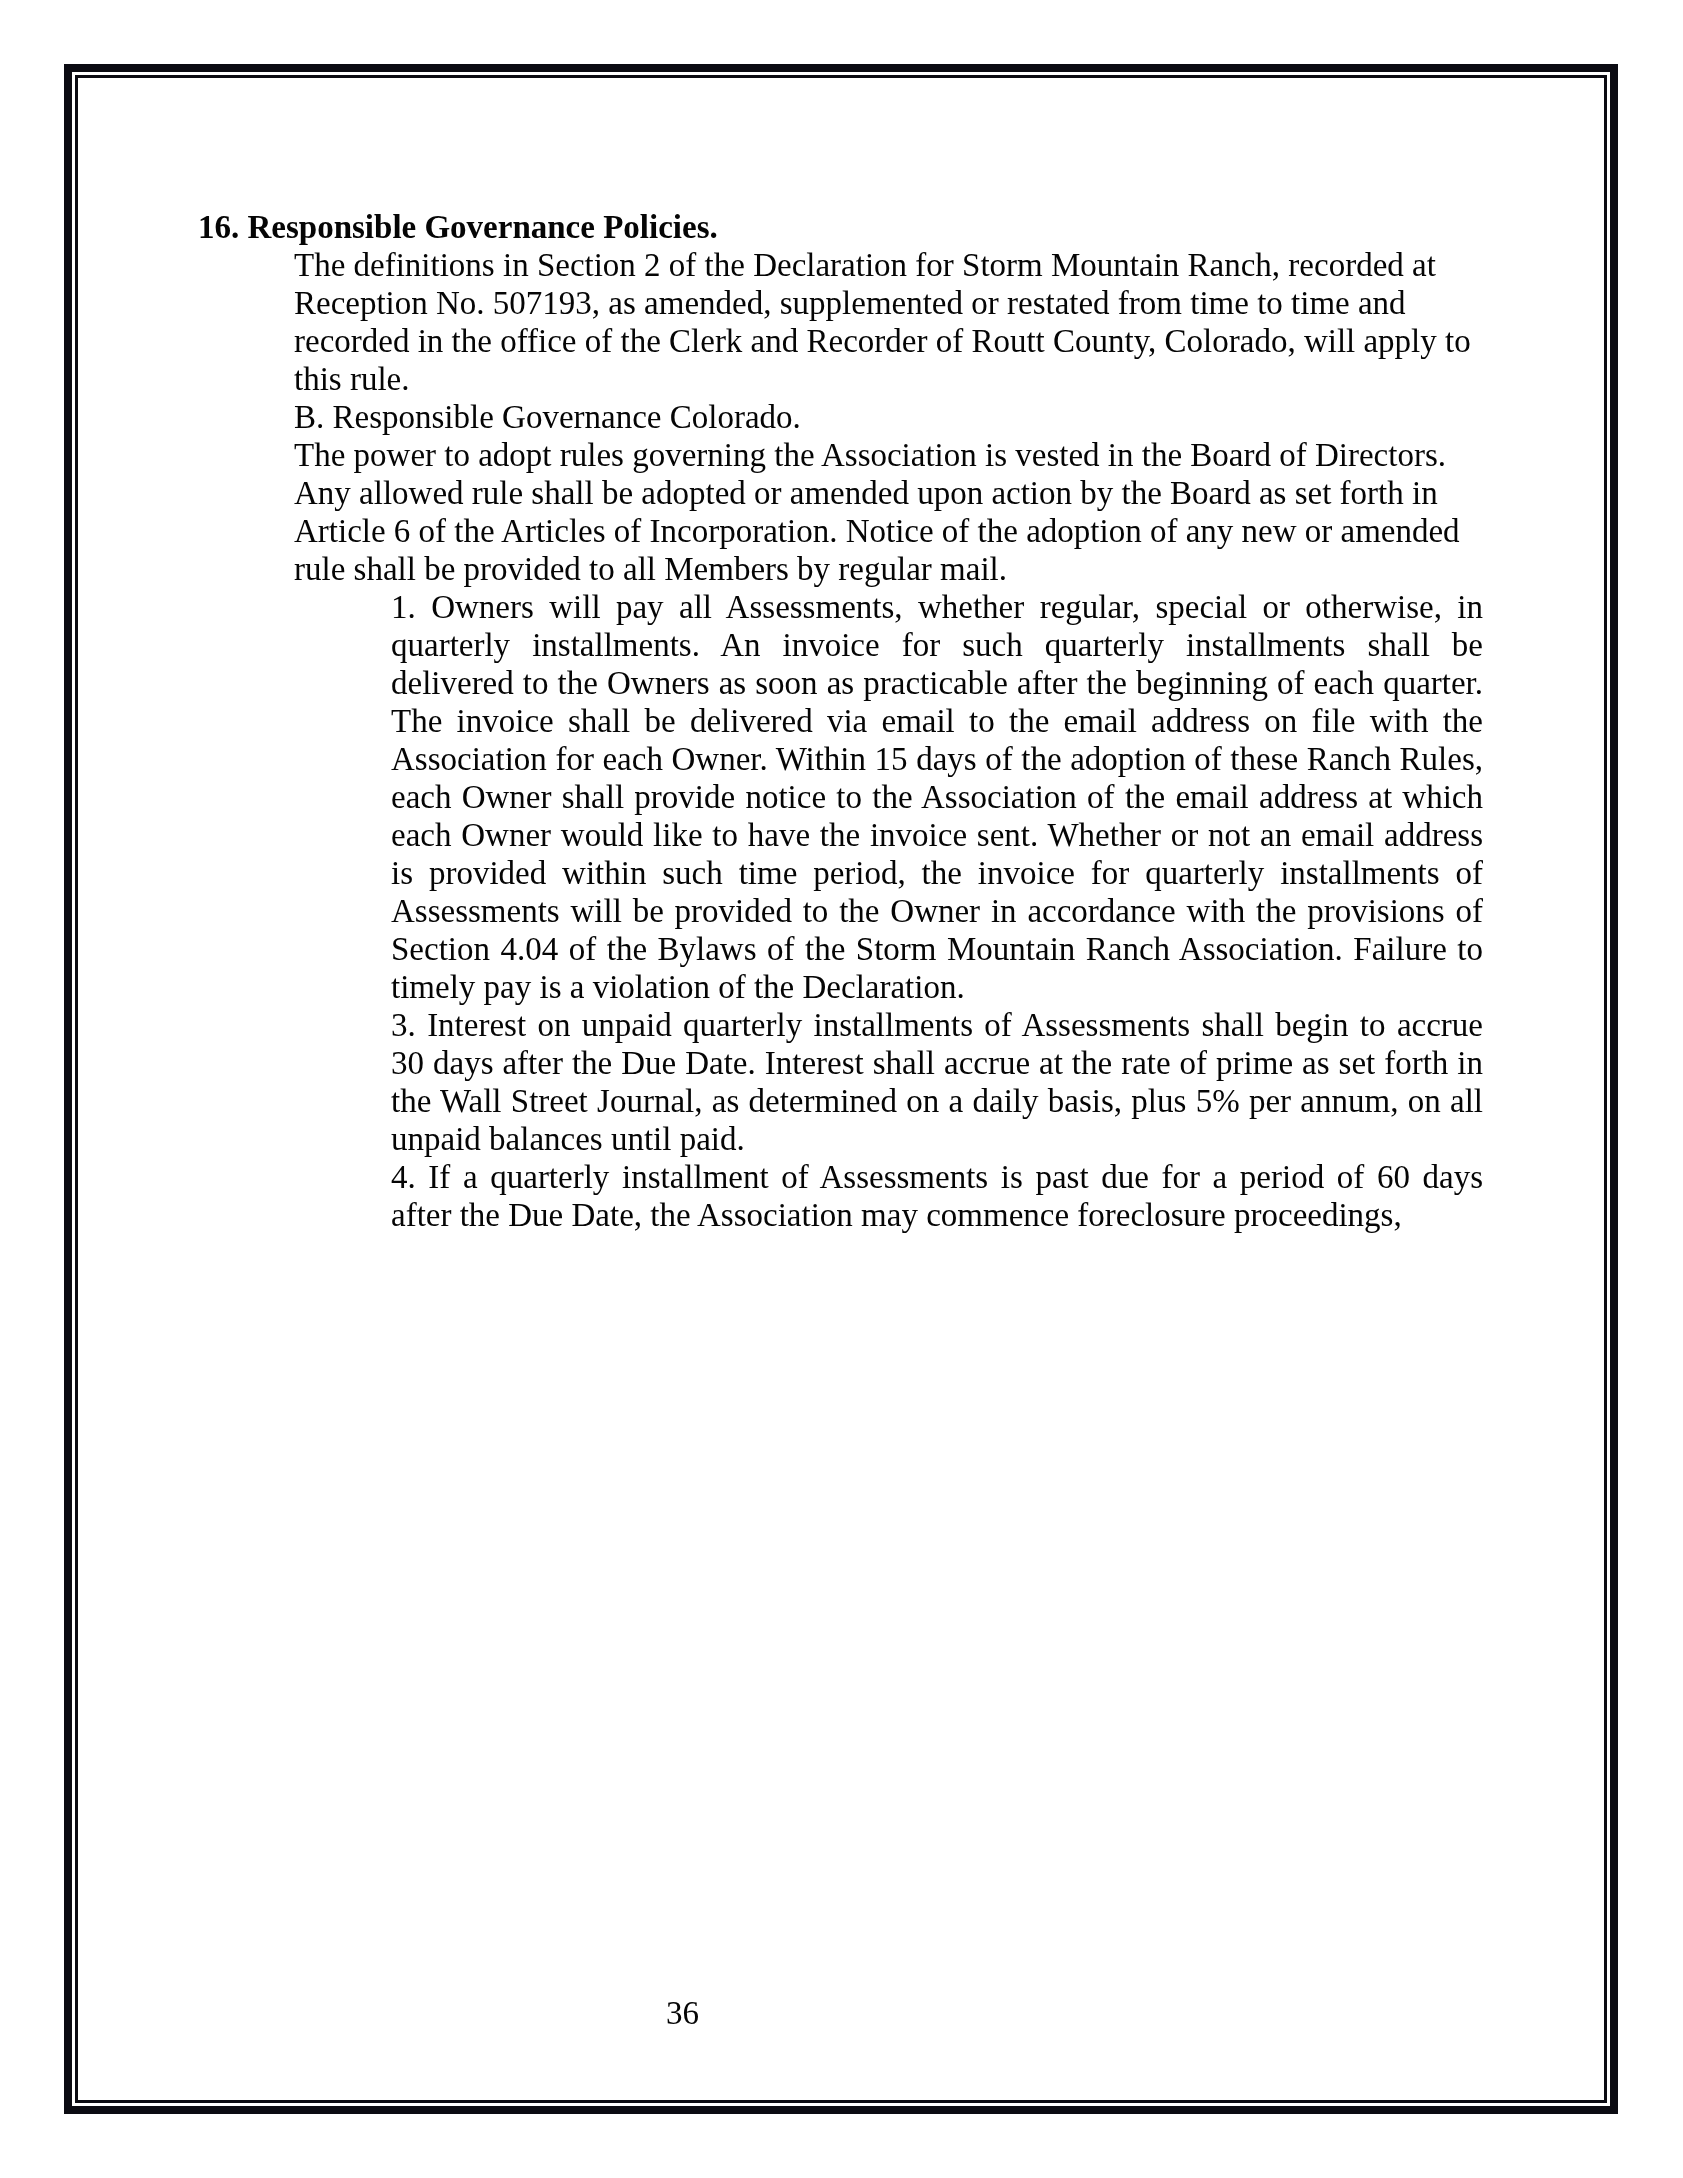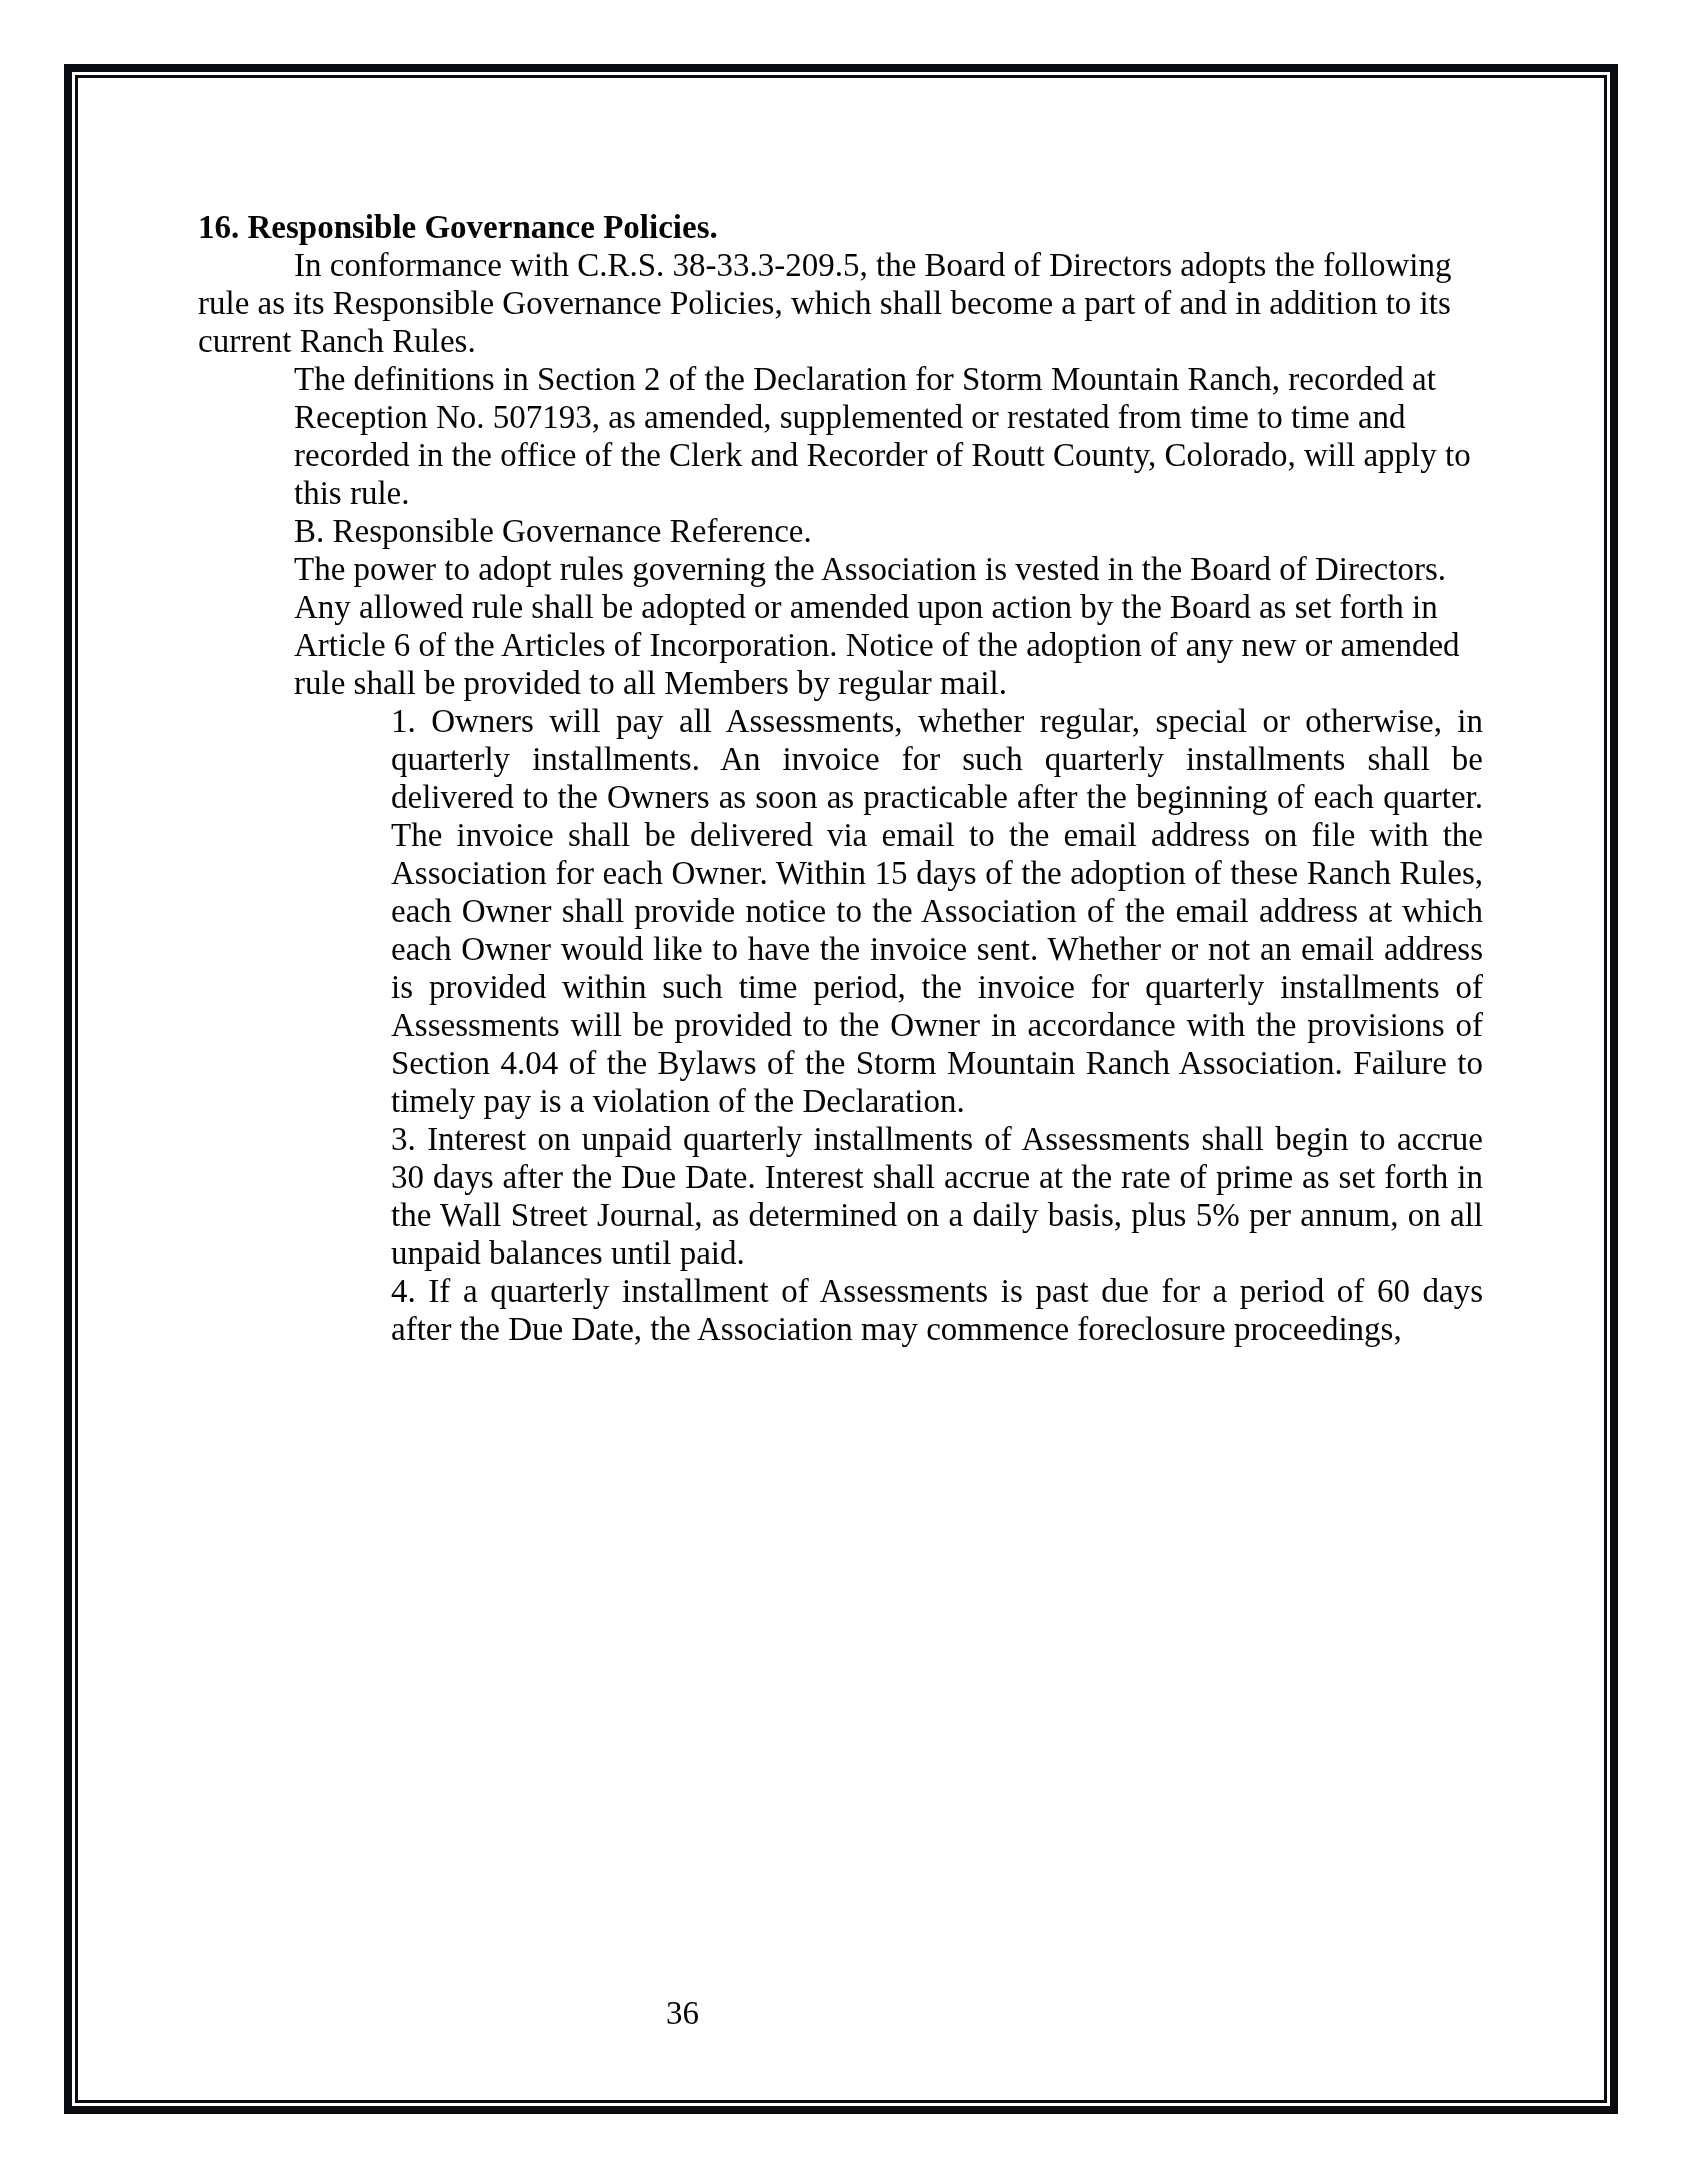--- a/index.html
+++ b/index.html
@@ -74,28 +74,27 @@
 <body>
 
 <div class="frame-outer">
   <div class="frame-inner"></div>
 </div>
 
 <div class="content">
 
   <p class="doc-heading">16. Responsible Governance Policies.</p>
 
-  <p class="intro">In conformance with C.R.S. 38-33.3-209.5, the Board of Directors adopts the following rule as its Responsible Governance Policies, which shall become a part of and in addition to its current Ranch Rules.</p>
 
   <div class="blockindent">
     <p>The definitions in Section 2 of the Declaration for Storm Mountain Ranch, recorded at Reception No. 507193, as amended, supplemented or restated from time to time and recorded in the office of the Clerk and Recorder of Routt County, Colorado, will apply to this rule.</p>
   </div>
 
   <div class="blockindent">
-    <p class="gap">B. Responsible Governance Reference.</p>
+    <p class="gap">B. Responsible Governance Colorado.</p>
   </div>
 
   <div class="blockindent">
     <p>The power to adopt rules governing the Association is vested in the Board of Directors. Any allowed rule shall be adopted or amended upon action by the Board as set forth in Article 6 of the Articles of Incorporation. Notice of the adoption of any new or amended rule shall be provided to all Members by regular mail.</p>
   </div>
 
 
   <div class="policy-items">
     <p class="policy-item gap">1. Owners will pay all Assessments, whether regular, special or otherwise, in quarterly installments. An invoice for such quarterly installments shall be delivered to the Owners as soon as practicable after the beginning of each quarter. The invoice shall be delivered via email to the email address on file with the Association for each Owner. Within 15 days of the adoption of these Ranch Rules, each Owner shall provide notice to the Association of the email address at which each Owner would like to have the invoice sent. Whether or not an email address is provided within such time period, the invoice for quarterly installments of Assessments will be provided to the Owner in accordance with the provisions of Section 4.04 of the Bylaws of the Storm Mountain Ranch Association. Failure to timely pay is a violation of the Declaration.</p>
     <p class="policy-item gap">3. Interest on unpaid quarterly installments of Assessments shall begin to accrue 30 days after the Due Date. Interest shall accrue at the rate of prime as set forth in the Wall Street Journal, as determined on a daily basis, plus 5% per annum, on all unpaid balances until paid.</p>

